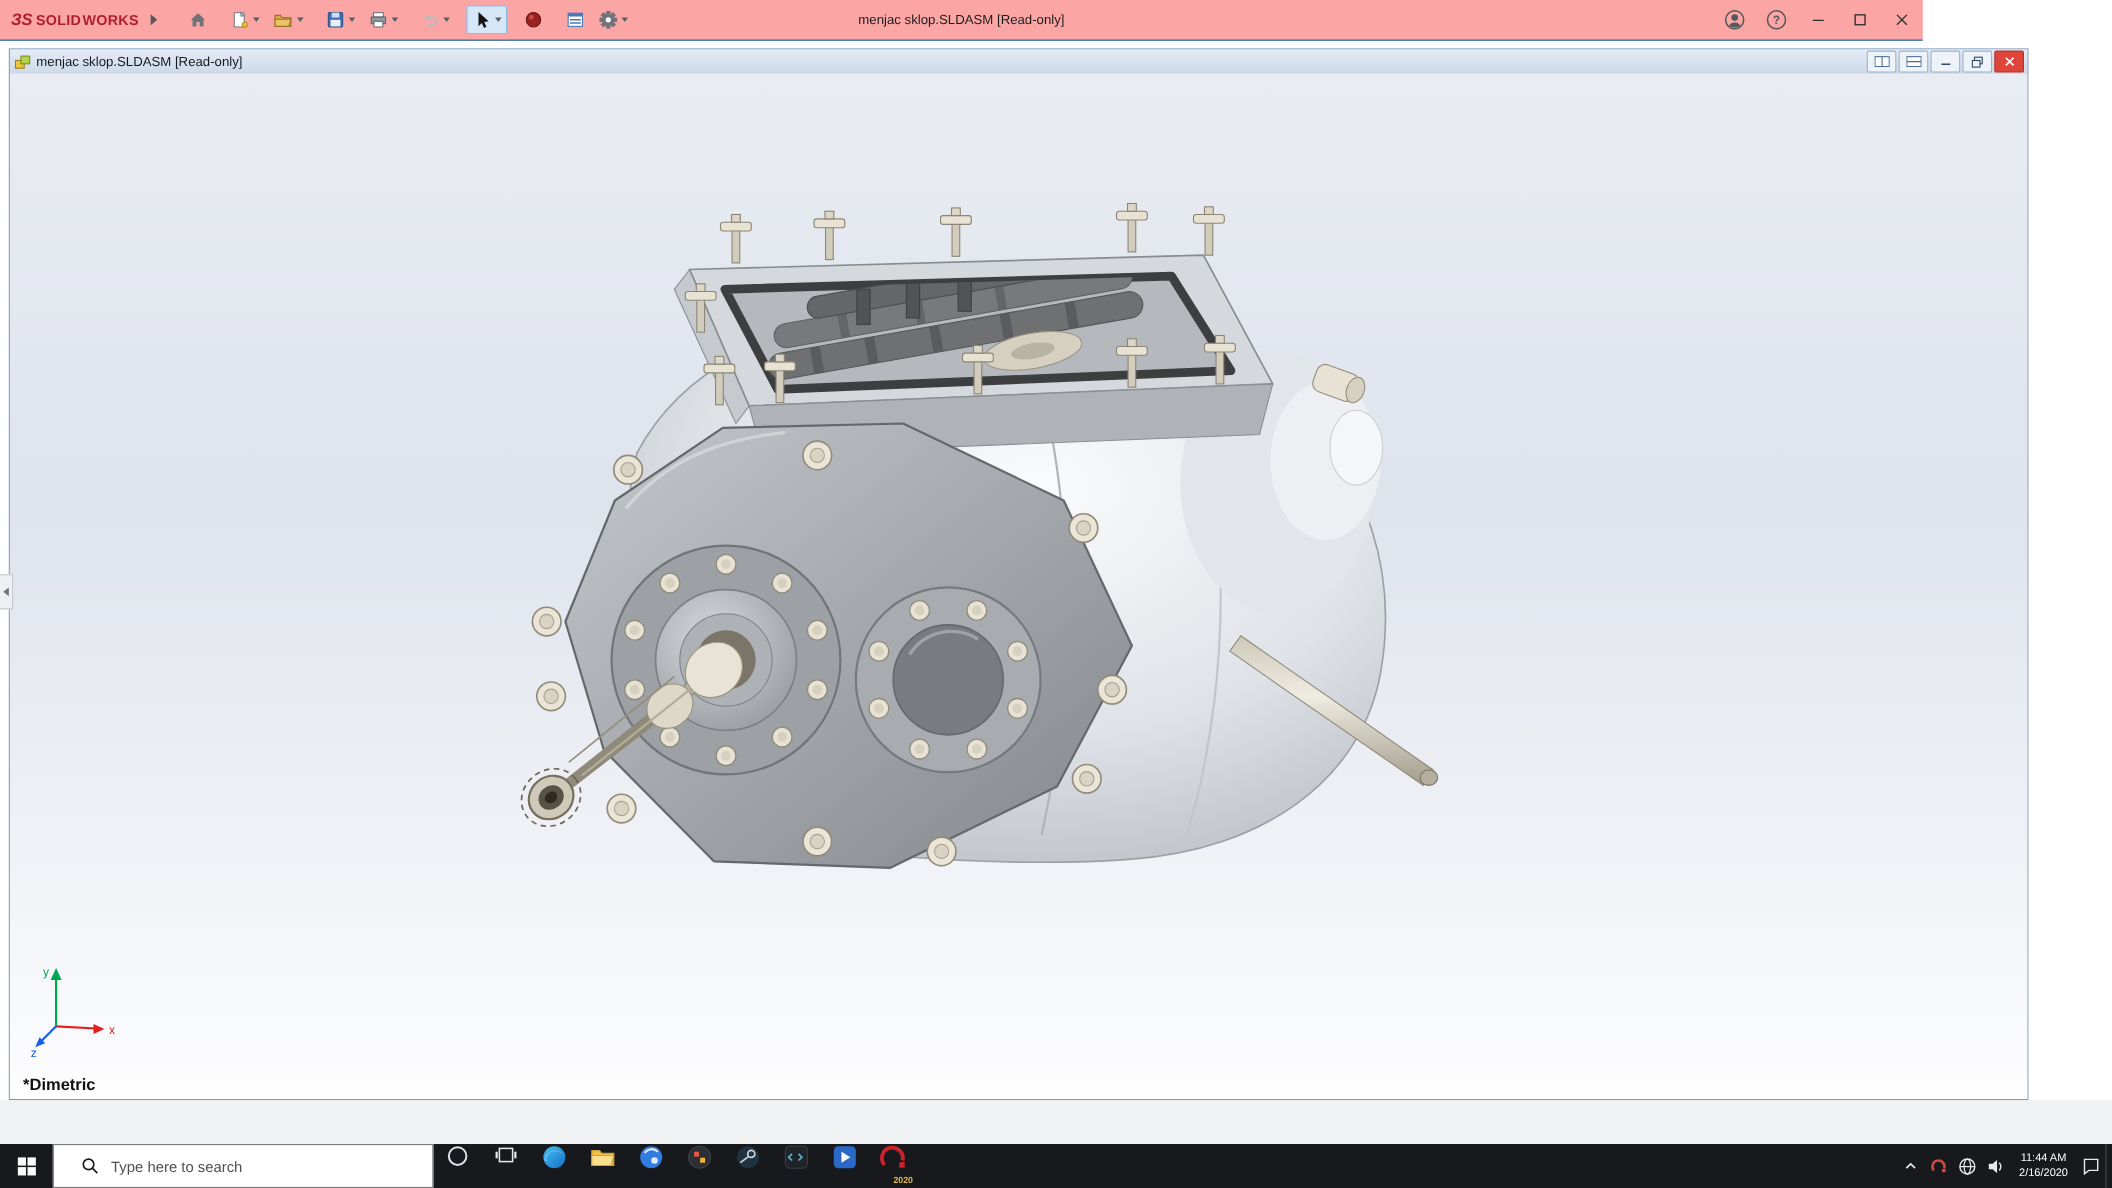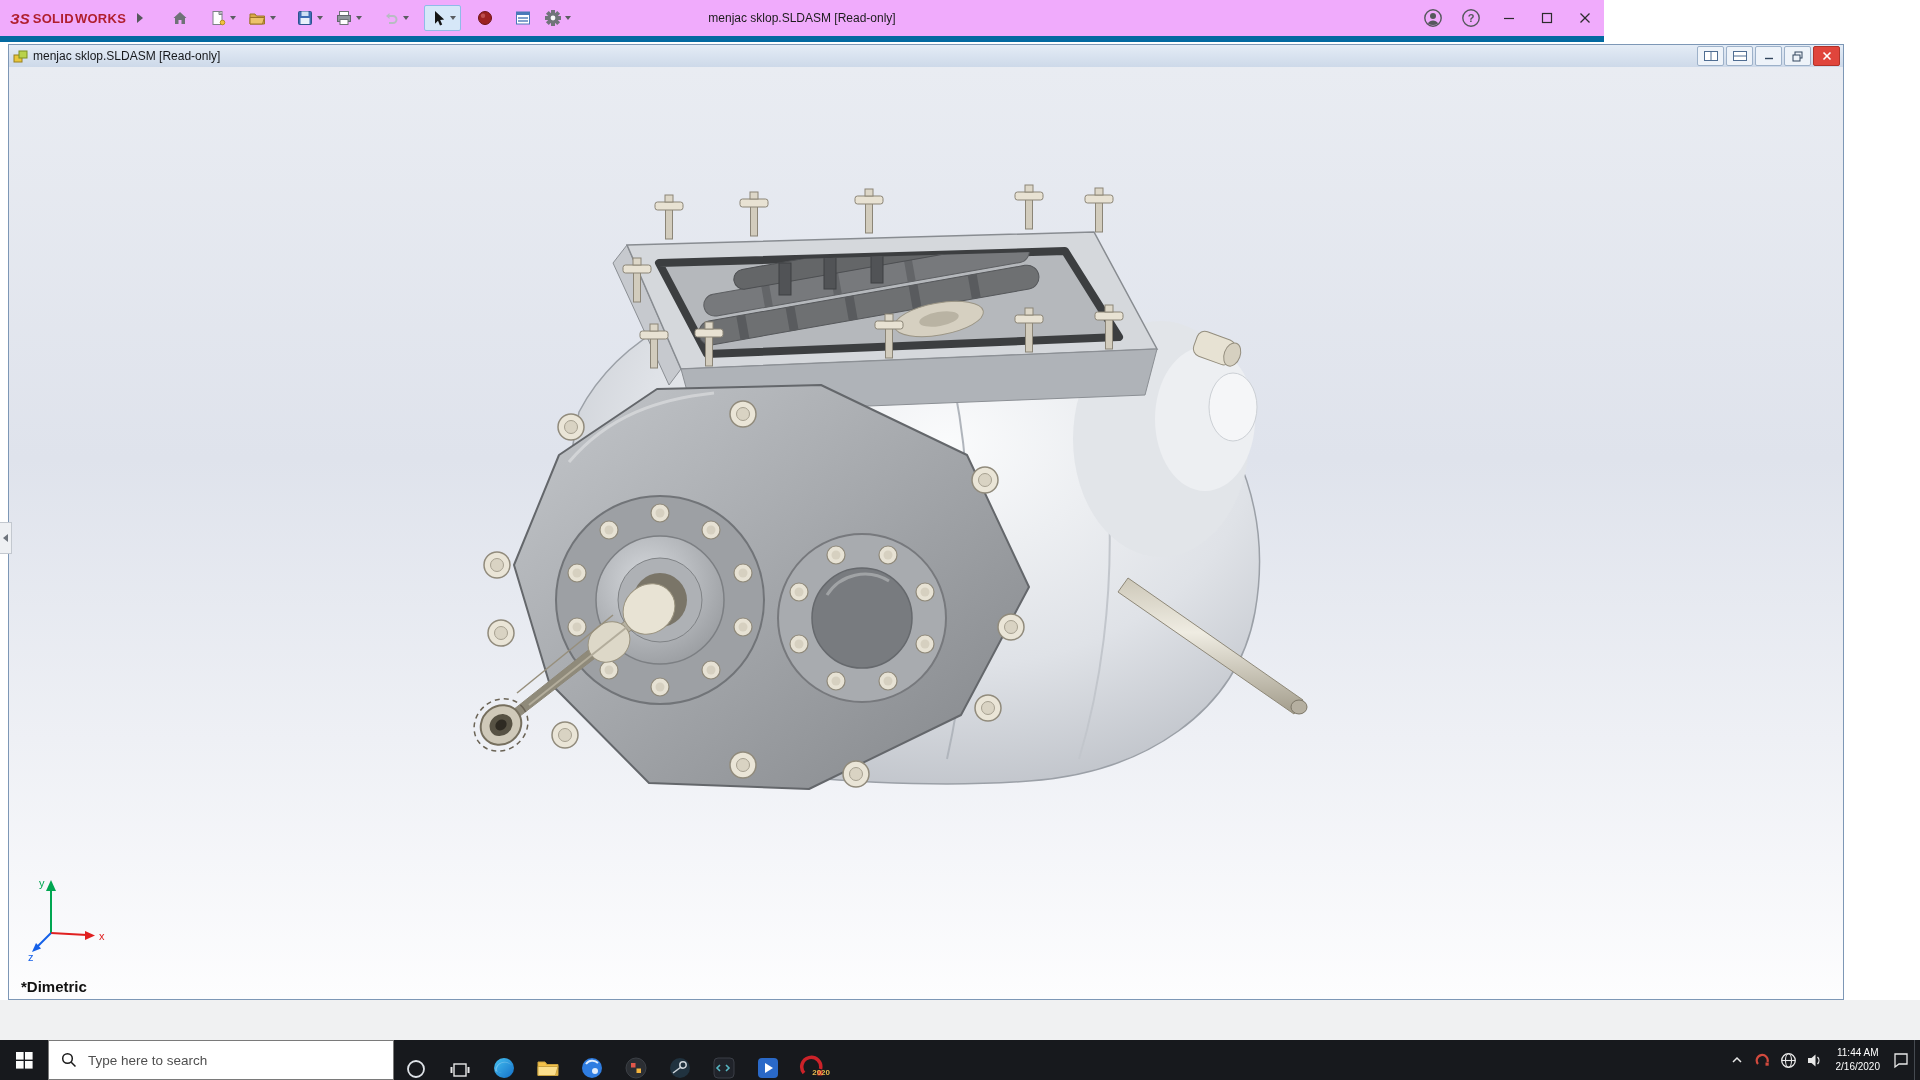--- a/index.html
+++ b/index.html
@@ -1,20 +1,20 @@
 <!DOCTYPE html>
 <html><head>
 <meta charset="utf-8">
 <style>
   html,body{margin:0;padding:0}
   body{width:1920px;height:1080px;position:relative;overflow:hidden;background:#ffffff;
        font-family:"Liberation Sans",sans-serif;color:#222}
   
-  .app-titlebar{position:absolute;left:0;top:0;width:1604px;height:36px;background:#f0abfc;
-                border-bottom:6px solid #0369a1}
+  .app-titlebar{position:absolute;left:0;top:0;width:1748px;height:36px;background:#fca5a5;
+                border-bottom:1px solid #0369a1}
   .brand{position:absolute;left:10px;top:0;height:36px;display:flex;align-items:center;gap:3px}
   .logo3s{color:#b01f2e;font-weight:bold;font-style:italic;font-size:15px}
   .brand .b1{color:#b01f2e;font-weight:bold;font-size:13px;letter-spacing:.3px}
   .brand .b2{color:#b01f2e;font-weight:bold;font-size:13px;letter-spacing:.3px;margin-left:-2px}
   .menu-expand{margin-left:8px;width:0;height:0;border-left:6px solid #55585c;
                border-top:5px solid transparent;border-bottom:5px solid transparent;cursor:pointer}
   .qat{position:absolute;left:166px;top:0;height:36px;display:flex;align-items:center;gap:2px}
   .tb-btn{display:flex;align-items:center;padding:3px 4px;border-radius:2px;border:1px solid transparent}
   .tb-btn.grp{margin-left:8px}
   .tb-btn.pressed{background:#d6e7f8;border:1px solid #8fbbe8}
@@ -46,25 +46,25 @@
                  justify-content:center}
   .left-expander .chv{width:0;height:0;border-right:5px solid #6e747c;
                       border-top:4px solid transparent;border-bottom:4px solid transparent}
   
   .status-strip{position:absolute;left:0;top:1000px;width:1920px;height:40px;background:#f0f1f2}
   
   .taskbar{position:absolute;left:0;top:1040px;width:1920px;height:40px;background:#17191d;
            display:flex;align-items:stretch}
   .tk-start{width:48px;display:flex;align-items:center;justify-content:center}
   .tk-search{width:346px;background:#ffffff;border:1px solid #7a7a7a;box-sizing:border-box;
-             display:flex;align-items:center;gap:9px;padding-left:12px}
+             display:flex;align-items:center;gap:9px;padding-left:25px}
   .tk-search input{border:none;outline:none;font-size:13.5px;font-family:"Liberation Sans",sans-serif;
                    width:280px;color:#111;background:transparent}
   .tk-search input::placeholder{color:#4f4f4f}
-  .ti{width:44px;display:flex;align-items:flex-end;justify-content:center;position:relative}
+  .ti{width:44px;display:flex;align-items:flex-start;justify-content:center;position:relative}
   .sw-year{position:absolute;right:4px;bottom:3px;font-size:8px;color:#e6b94e;font-weight:bold}
   .tk-spacer{flex:1}
   .tray{display:flex;align-items:center}
   .tray .tri{width:26px;height:40px;display:flex;align-items:center;justify-content:center}
   .clock{color:#fff;font-size:10px;line-height:14px;text-align:center;padding:0 8px;white-space:nowrap}
   .show-desktop{width:5px;border-left:1px solid #454a50;height:100%}
 </style>
 </head>
 <body>
 

